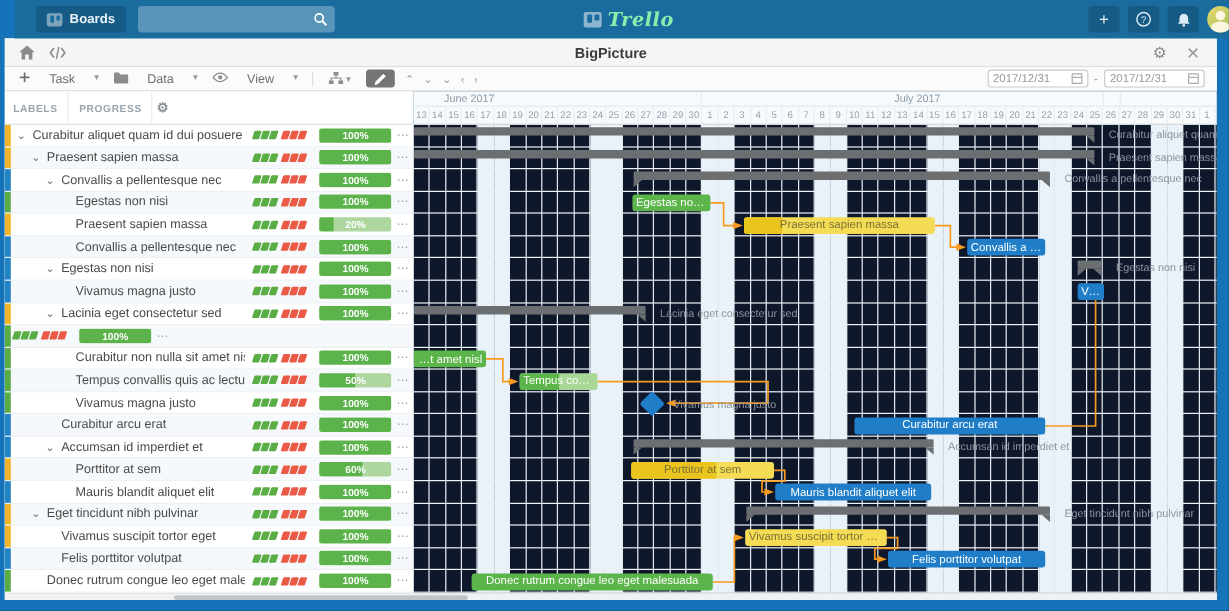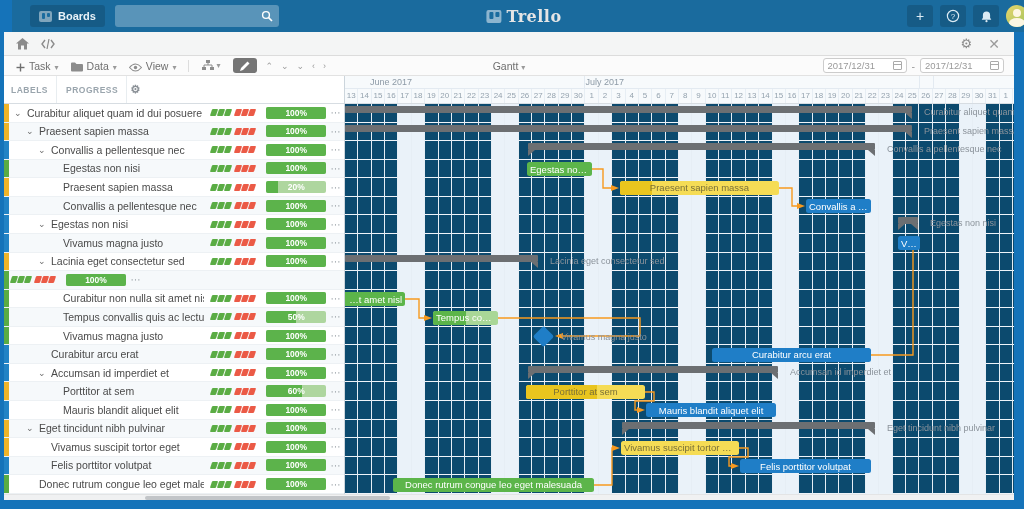--- a/index.html
+++ b/index.html
@@ -13,36 +13,36 @@
 .boards-glyph::before{left:3px;height:6px}
 .boards-glyph::after{left:8px;height:4px}
 .search-wrap{margin-left:10px;width:164px;height:22px;background:rgba(255,255,255,.28);border-radius:3px;position:relative}
 .search-wrap input{position:absolute;inset:0;background:transparent;border:none;outline:none;padding:0 24px 0 8px;color:#fff;font-size:11px}
 .mag{position:absolute;right:6px;top:5px}
 .logo{position:absolute;left:50%;top:0;transform:translateX(-50%);height:32px;display:flex;align-items:center;gap:5px}
 .logo-glyph{width:15px;height:13px;background:rgba(255,255,255,.5);border-radius:2px;position:relative}
 .logo-glyph::before,.logo-glyph::after{content:"";position:absolute;top:2px;width:4px;background:#1a6b9e;border-radius:1px}
 .logo-glyph::before{left:3px;height:7px}
 .logo-glyph::after{left:9px;height:5px}
-.logo-text{font-family:"DejaVu Serif",serif;font-weight:bold;font-size:16px;color:#e5e5e5;letter-spacing:.5px}
+.logo-text{font-family:"DejaVu Serif",serif;font-style:italic;font-weight:bold;font-size:16px;color:#86efac;letter-spacing:.5px}
 .tb-right{margin-left:auto;display:flex;gap:7px;align-items:center}
 .sq-btn{width:26px;height:22px;background:rgba(0,0,0,.15);border-radius:3px;color:#dcebf4;display:flex;align-items:center;justify-content:center;font-size:14px;cursor:pointer}
 .avatar{width:22px;height:22px;border-radius:50%;background:linear-gradient(135deg,#e9d66d,#9ec25c);position:relative;overflow:hidden}
 .avatar::before{content:"";position:absolute;left:7px;top:4px;width:8px;height:8px;border-radius:50%;background:#fdf6e2}
 .avatar::after{content:"";position:absolute;left:3px;top:13px;width:16px;height:10px;border-radius:50% 50% 0 0;background:#fdf6e2}
 
 .win{position:absolute;left:4px;top:32px;width:1010px;height:468px;background:#fff;display:flex;flex-direction:column;z-index:4}
 .win-h{height:24px;background:#f4f5f5;border-bottom:1px solid #dcdcdc;display:flex;align-items:center;position:relative;flex:none}
 .win-title{position:absolute;left:0;right:0;text-align:center;font-size:12px;font-weight:bold;color:#3c3c3c}
 .wh-left{display:flex;gap:12px;margin-left:12px;color:#8b8b8b;font-size:13px;z-index:1}
 .wh-right{margin-left:auto;display:flex;gap:16px;margin-right:14px;color:#8b8b8b;font-size:13px;z-index:1}
 .wh-right .x{font-size:14px;color:#9a9a9a}
 
 .tbar{height:20px;background:#fbfbfb;border-bottom:1px solid #e2e2e2;display:flex;align-items:center;font-size:10.5px;color:#6f6f6f;position:relative;flex:none}
-.tb-group{display:flex;align-items:flex-end;gap:4px;margin-left:12px;cursor:pointer;white-space:nowrap}
+.tb-group{display:flex;align-items:flex-start;gap:16px;margin-left:12px;cursor:pointer;white-space:nowrap}
 .tb-caret{font-size:8px;color:#9a9a9a}
 .tb-sep{width:1px;height:12px;background:#ddd;margin-left:12px}
 .tool-btn{margin-left:10px;width:24px;height:15px;border-radius:3px;display:flex;align-items:center;justify-content:center;gap:2px;cursor:pointer}
 .tool-btn.dark{background:#757575}
 .nav-ch{margin-left:8px;color:#9b9b9b;font-size:9px;cursor:pointer}
 .center-mode{position:absolute;left:0;right:0;text-align:center;color:#6f6f6f;pointer-events:none}
 .center-mode span{pointer-events:auto;cursor:pointer}
 .tb-dates{margin-left:auto;display:flex;align-items:center;gap:5px;margin-right:10px}
 .date-field{width:84px;height:15px;border:1px solid #ccc;border-radius:3px;background:#fff;display:flex;align-items:center;justify-content:space-between;padding:0 4px;font-size:9.5px;color:#9a9a9a}
 .cal{width:9px;height:9px;border:1px solid #aaa;border-radius:1px;position:relative}
@@ -66,21 +66,21 @@
 .c-labels{width:53px;display:flex;align-items:center;padding-left:7px}
 .chip{width:6px;height:7px;border-radius:1px;transform:skewX(-18deg);margin-right:1px}
 .chip.g{background:#5aac44}.chip.r{background:#eb5a46}
 .chip.gap{margin-left:3px}
 .c-prog{width:70px;display:flex;align-items:flex-end;padding-left:9px}
 .pill{width:60px;height:12px;border-radius:2px;background:#aed69f;position:relative;overflow:hidden}
 .pill .fill{position:absolute;left:0;top:0;bottom:0;background:#5cb34b}
 .pill .ptext{position:absolute;left:0;right:0;text-align:center;font-size:8.5px;font-weight:bold;color:#fff;line-height:12px}
 .c-dots{width:17px;text-align:center;color:#9aa2a8;font-size:10px;cursor:pointer}
 
-.rpanel{flex:1;position:relative;background:#0c4a6e;min-width:0}
+.rpanel{flex:1;position:relative;background:#0f172a;min-width:0}
 .tlh{height:28px;border-bottom:1px solid #d7dde2;background:#f7fafc}
 .months{height:13px;display:flex;border-bottom:1px solid #e3eaf1}
 .month{font-size:9px;color:#8d9aa6;line-height:12px;border-right:1px solid #e3eaf1;overflow:hidden;white-space:nowrap}
 .days{height:14px;position:relative}
 .day{position:absolute;top:0;height:14px;font-size:8px;color:#94a2ae;text-align:center;line-height:14px;border-right:1px solid #e7eef4;overflow:hidden}
 .grid{position:absolute;left:0;top:28px;right:0;bottom:0;overflow:hidden}
 .col{position:absolute;top:0;bottom:0;border-right:1px solid #e6eef5}
 .col.we{background:#eaf2f9}
 .grow{height:18.57px;border-bottom:1px solid #eff4f9}
 .bars,.conn{position:absolute;left:0;top:0;right:0;bottom:0}
@@ -140,20 +140,21 @@
           <circle cx="6.5" cy="11.2" r="1.1" fill="#dcebf4"></circle>
         </svg>
     </div>
     <div class="avatar"></div>
   </div>
 </div>
 
 <div class="win">
 
   <div class="win-h">
+    <div class="win-title">BigPicture</div>
     <div class="wh-left">
       <span>
         <svg width="13" height="12" viewBox="0 0 13 12">
             <path d="M6.5 0 L13 5.5 H11 V11.5 H8 V7.5 H5 V11.5 H2 V5.5 H0 Z" fill="#8b8b8b"></path>
           </svg>
       </span>
       <span>
         <svg width="14" height="12" viewBox="0 0 14 12">
             <path d="M4 2 L1 6 L4 10" fill="none" stroke="#8b8b8b" stroke-width="1.4"></path>
             <path d="M10 2 L13 6 L10 10" fill="none" stroke="#8b8b8b" stroke-width="1.4"></path>
@@ -204,21 +205,20 @@
     <div class="tool-btn dark">
       <svg width="10" height="10" viewBox="0 0 10 10">
           <path d="M0 10 L1 7 L7.5 .5 L9.5 2.5 L3 9 Z" fill="#fff"></path>
         </svg>
     </div>
     <span class="nav-ch">⌃</span>
     <span class="nav-ch">⌄</span>
     <span class="nav-ch">⌄</span>
     <span class="nav-ch">‹</span>
     <span class="nav-ch">›</span>
-    <div class="center-mode"><span><span>Gantt</span> <span class="tb-caret">▾</span></span></div>
     <div class="tb-dates">
       <div class="date-field">
         <span>2017/12/31</span>
         <span class="cal"></span>
       </div>
       <span class="dash">-</span>
       <div class="date-field">
         <span>2017/12/31</span>
         <span class="cal"></span>
       </div>
@@ -691,21 +691,21 @@
             </span>
             <span class="c-dots">⋯</span>
           </div>
         </div>
     </div>
 
     <div class="rpanel">
       <div class="tlh">
         <div class="months">
             <div class="month" style="width: 240.48px; text-align: left; padding-left: 25px;">June 2017</div>
-            <div class="month" style="width: 335px; ">July 2017</div>
+            <div class="month" style="width: 335px; text-align: center; padding-left: 24px;">July 2017</div>
             <div class="month" style="width: 13.36px; text-align: center;"></div>
           </div>
         <div class="days">
             <div class="day" style="left: 0px; width: 13.36px;">13</div>
             <div class="day" style="left: 13.36px; width: 13.36px;">14</div>
             <div class="day" style="left: 26.72px; width: 13.36px;">15</div>
             <div class="day" style="left: 40.08px; width: 13.36px;">16</div>
             <div class="day" style="left: 53.44px; width: 13.36px;">17</div>
             <div class="day" style="left: 66.8px; width: 13.36px;">18</div>
             <div class="day" style="left: 80.16px; width: 13.36px;">19</div>

